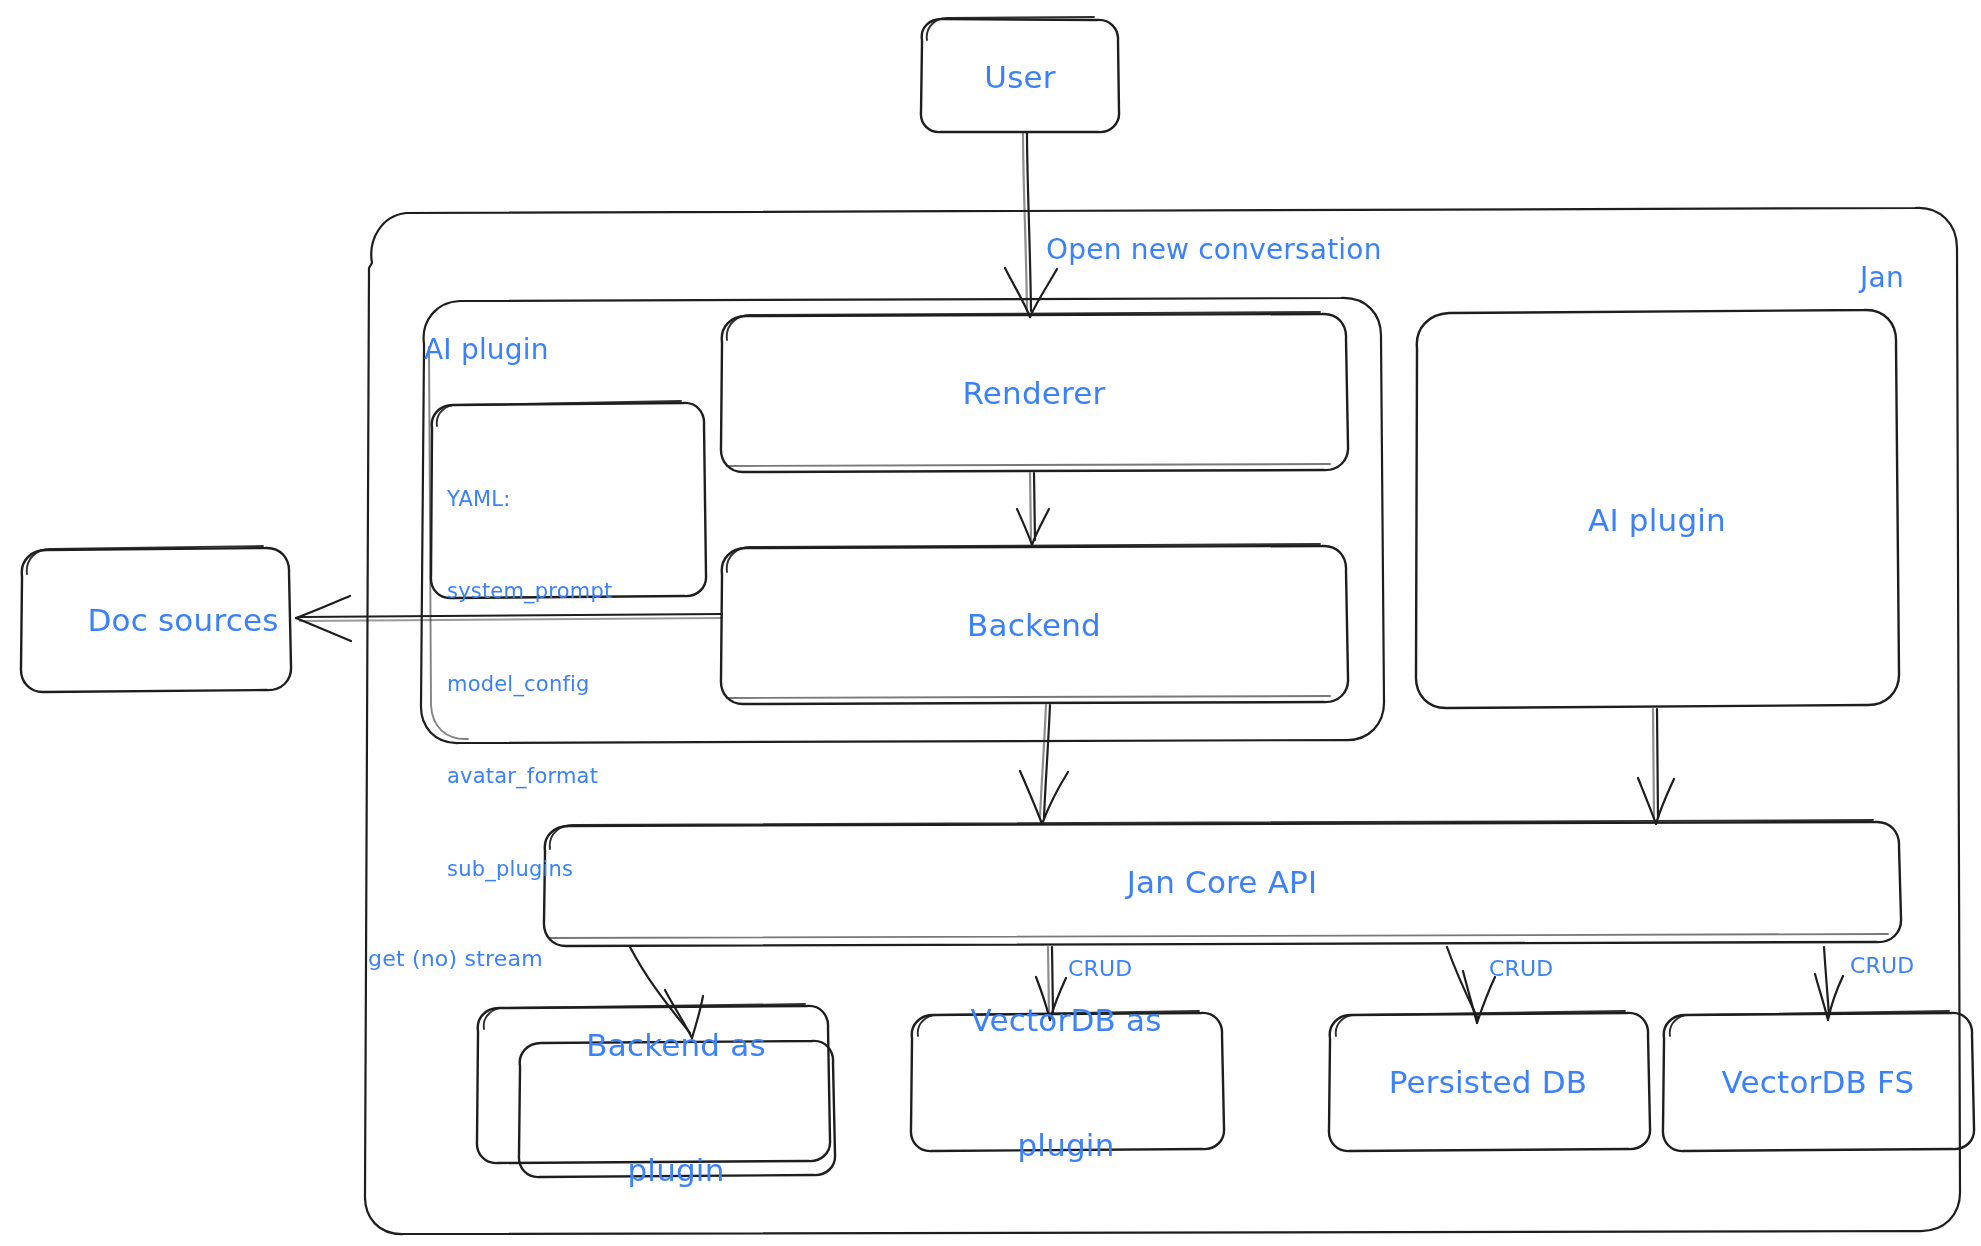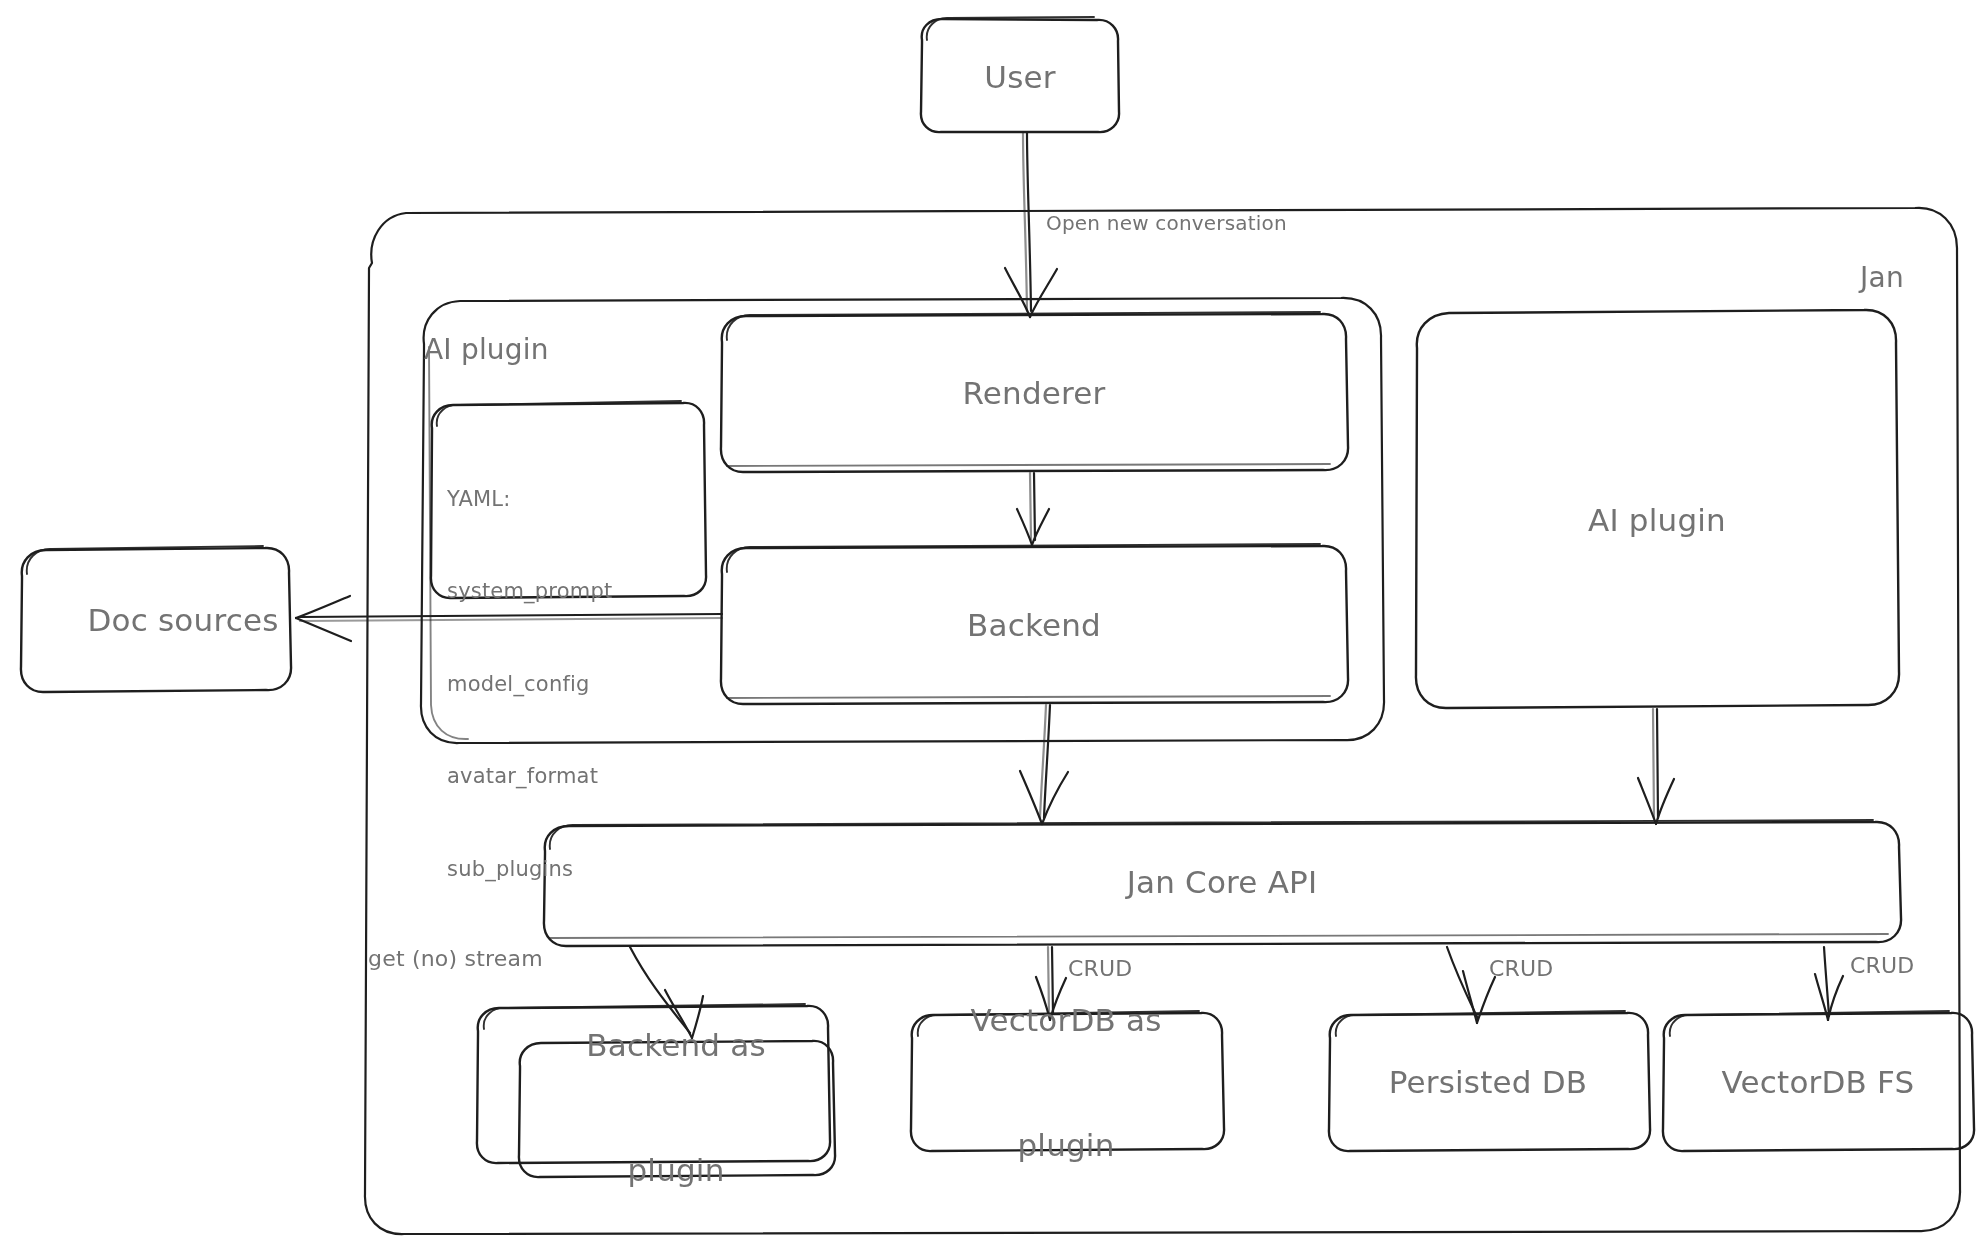--- a/index.html
+++ b/index.html
@@ -29,38 +29,38 @@
   }
   .box-shape { stroke-width: 2.4; }
   .box-shape-2 { stroke-width: 1.9; opacity: 0.92; }
   .container-shape { stroke-width: 2.2; }
   .edge { stroke-width: 2.2; }
   .edge-head { stroke-width: 2.2; }
 
   
   .lbl {
     position: absolute;
-    color: #737373;
+    color: #3b82f6;
     font-family: "DejaVu Sans", sans-serif;
     white-space: pre;
     line-height: 1.28;
     letter-spacing: 0.2px;
     user-select: none;
   }
   .node-title {
     font-size: 31px;
     text-align: center;
     transform: translate(-50%, -50%);
   }
   .node-title.two-line { line-height: 1.35; }
   .container-title {
     font-size: 28px;
   }
   .edge-label {
-    font-size: 20px;
+    font-size: 28px;
   }
   .edge-label.small { font-size: 22px; }
   .yaml-text {
     font-size: 21px;
     line-height: 1.47;
   }
 </style>
 </head>
 <body>
 

